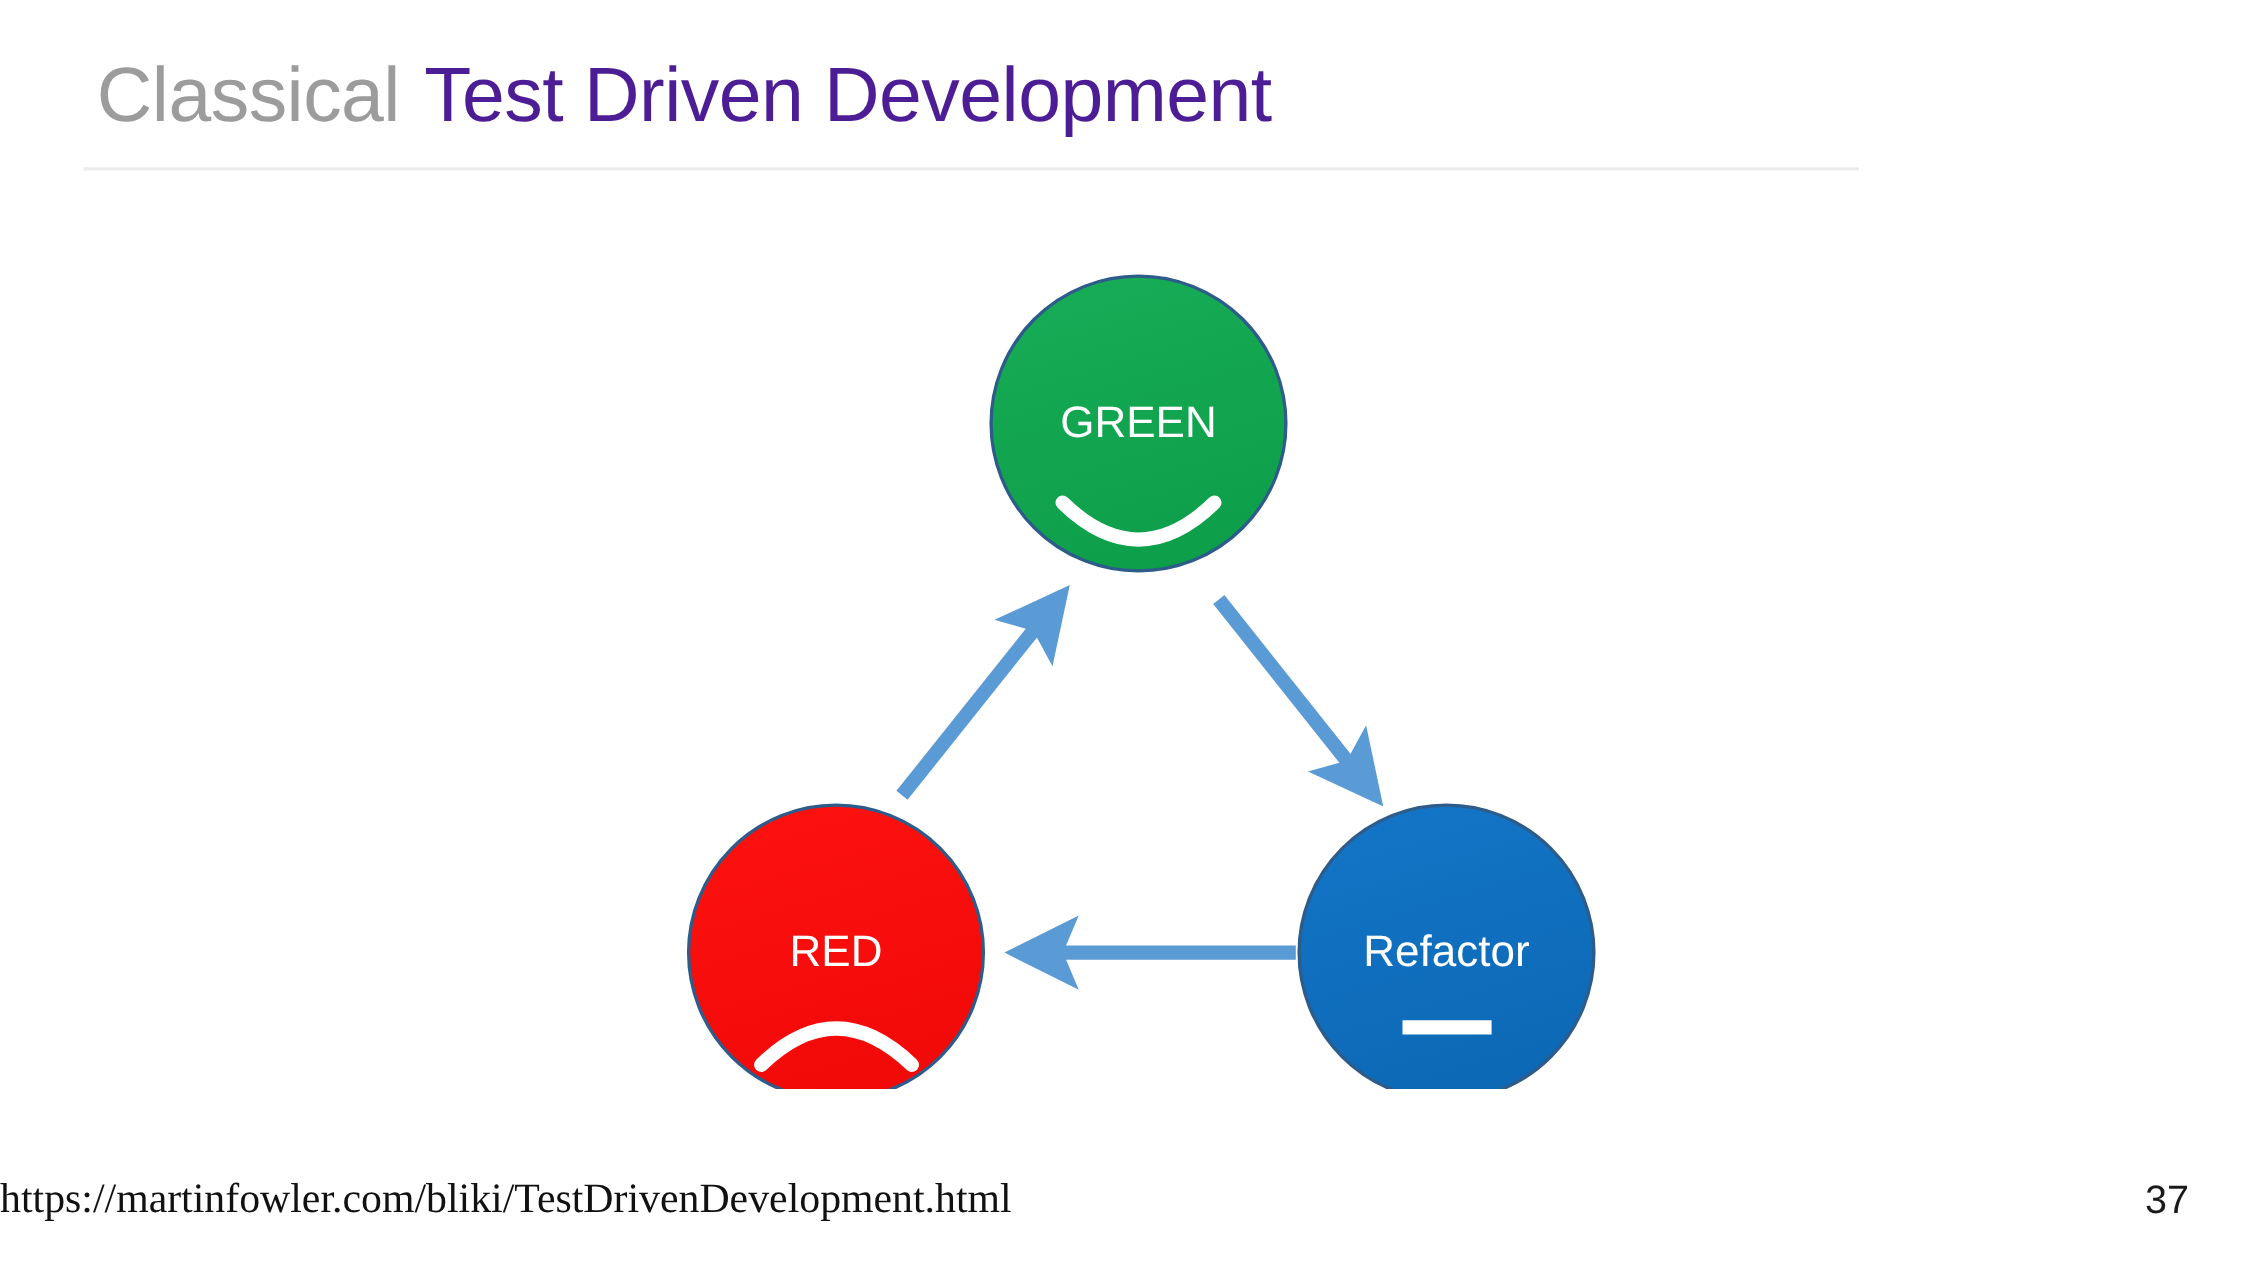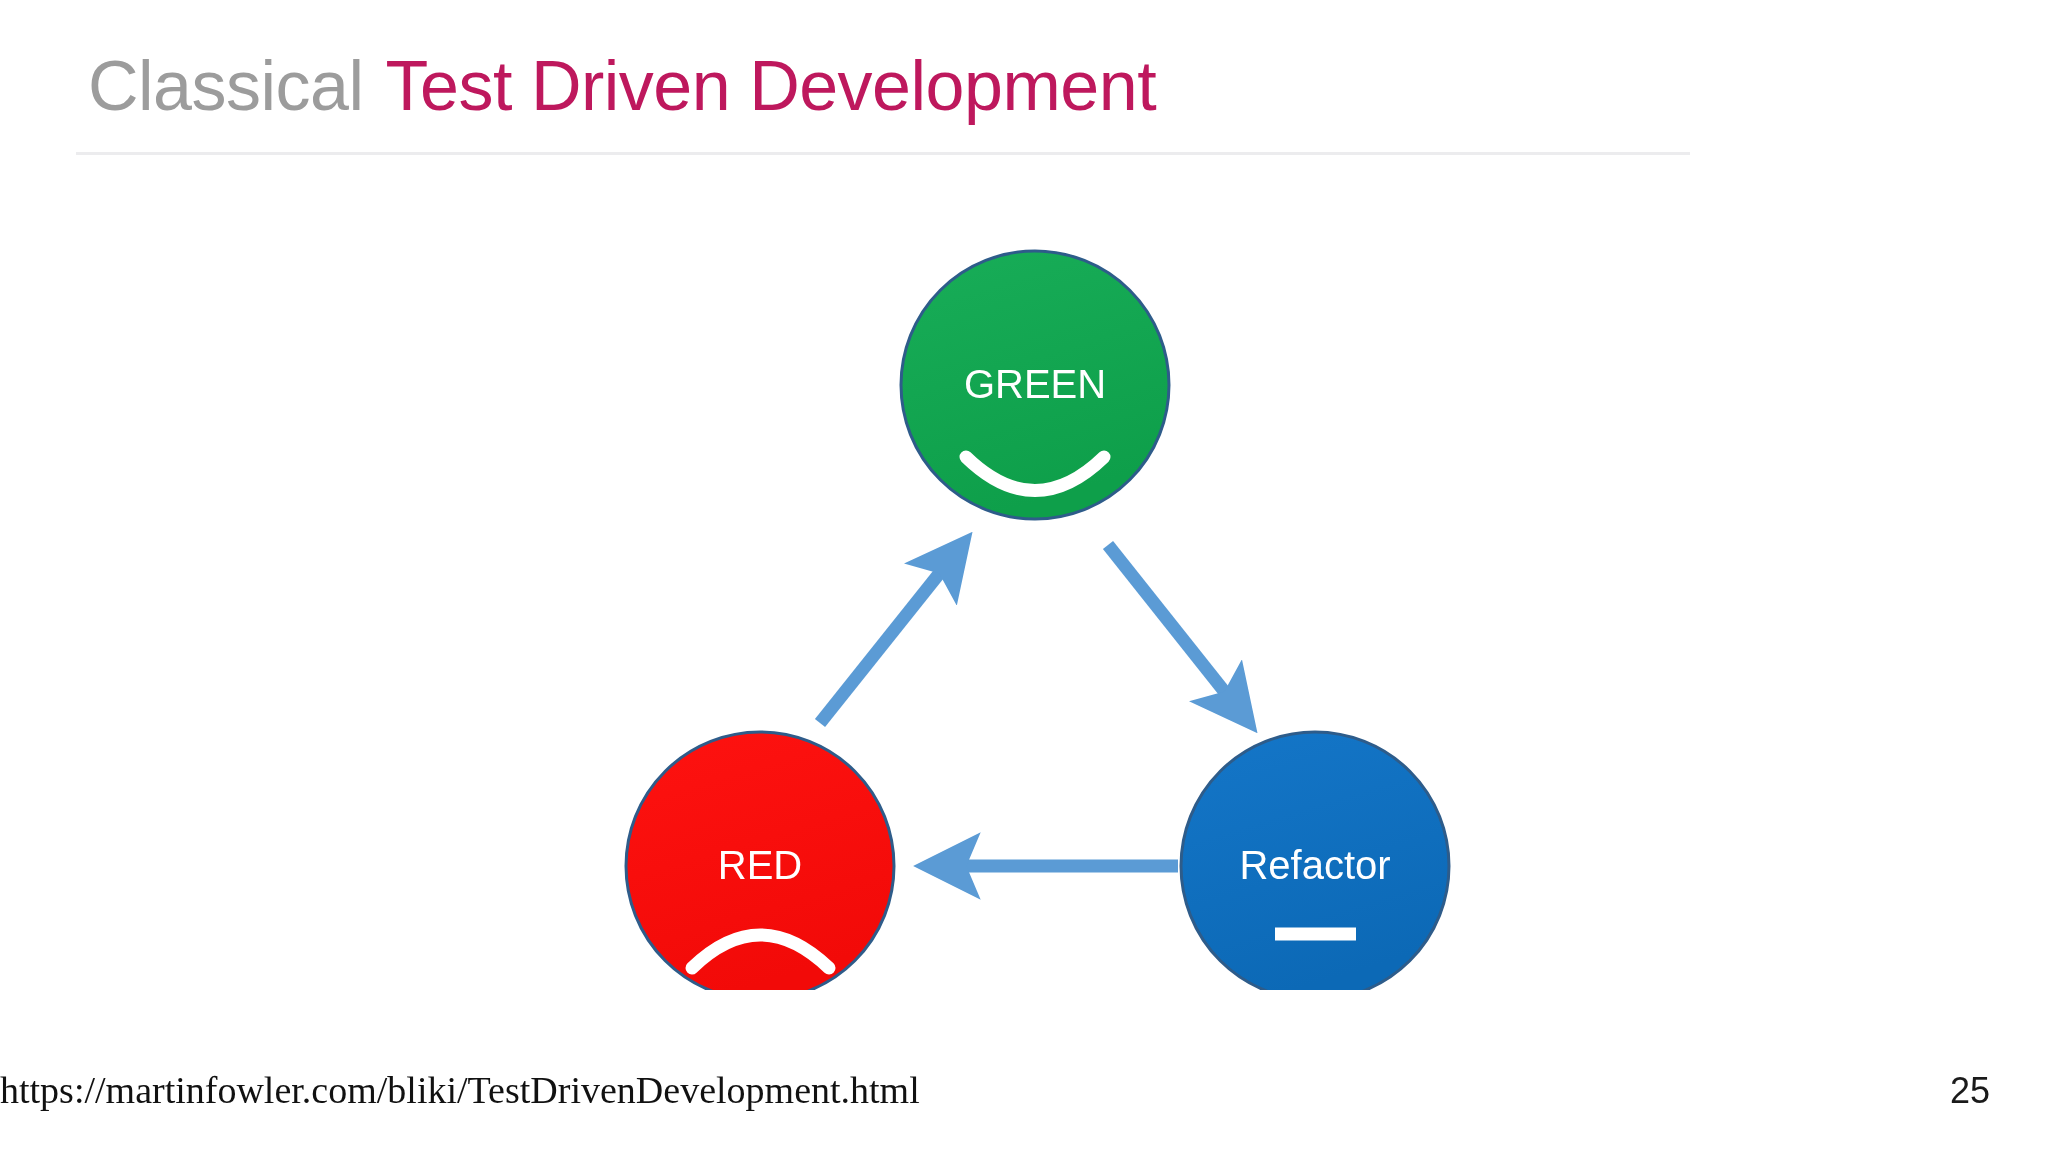--- a/index.html
+++ b/index.html
@@ -23,21 +23,21 @@
     display:flex; align-items:center;
     white-space:nowrap;
   }
   .title-part {
     font-size:70px;
     font-weight:400;
     letter-spacing:-0.5px;
     line-height:1;
   }
   .title-accent { color:#9c9c9c; padding-right:22px; }
-  .title-main   { color:#be185d; }
+  .title-main   { color:#4c1d95; }
 
   #title-rule {
     position:absolute;
     left:76px; top:152px;
     width:1614px; height:3px;
     background:#ececee;
   }
 
   
   #diagram {
@@ -128,15 +128,15 @@
 
       <g>
         <circle cx="1315" cy="706" r="134" fill="url(#gradBlue)" stroke="#2E5C8A" stroke-width="3"></circle>
         <text class="node-label node-label-lg" x="1315" y="708">Refactor</text>
         <path d="M 1275 774 L 1356 774" fill="none" stroke="#ffffff" stroke-width="13" stroke-linecap="butt"></path>
       </g>
     </svg>
   </div>
 
   <div id="footer-url">https://martinfowler.com/bliki/TestDrivenDevelopment.html</div>
-  <div id="page-number">25</div>
+  <div id="page-number">37</div>
 
 </div>
 
 </body></html>

